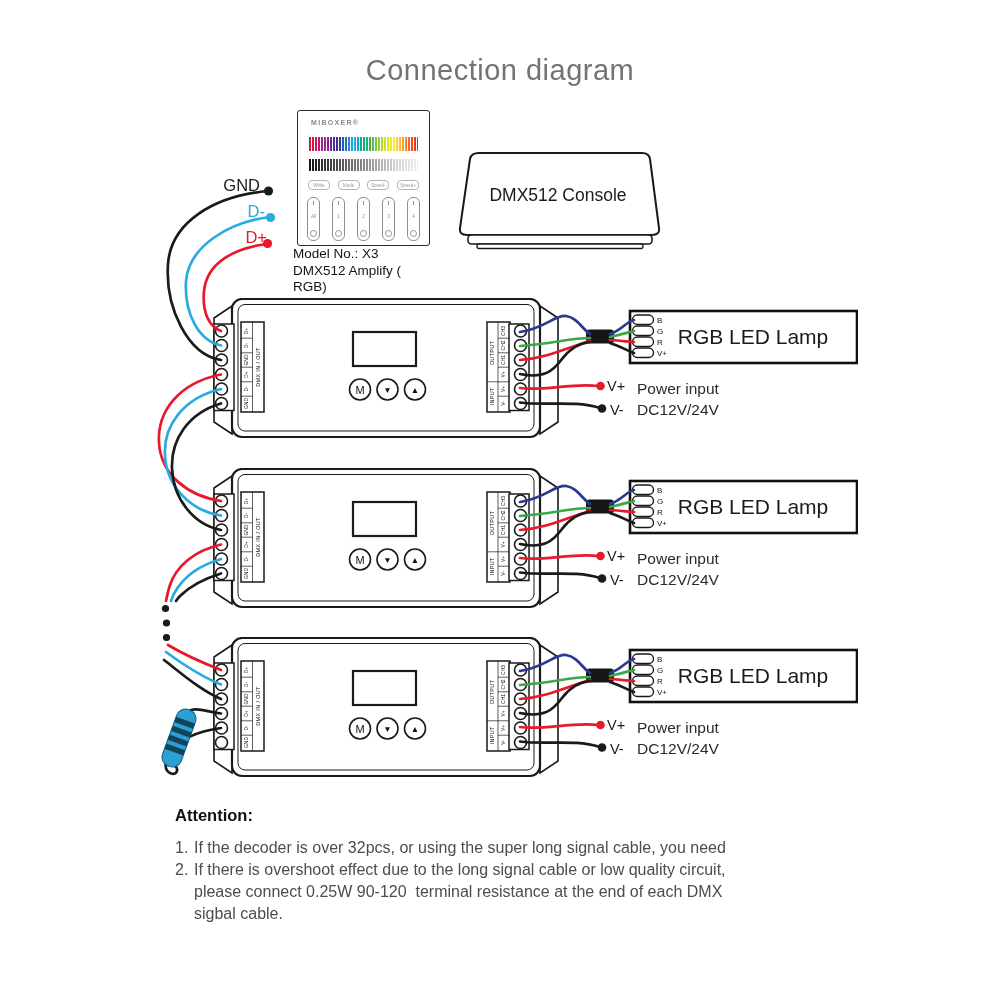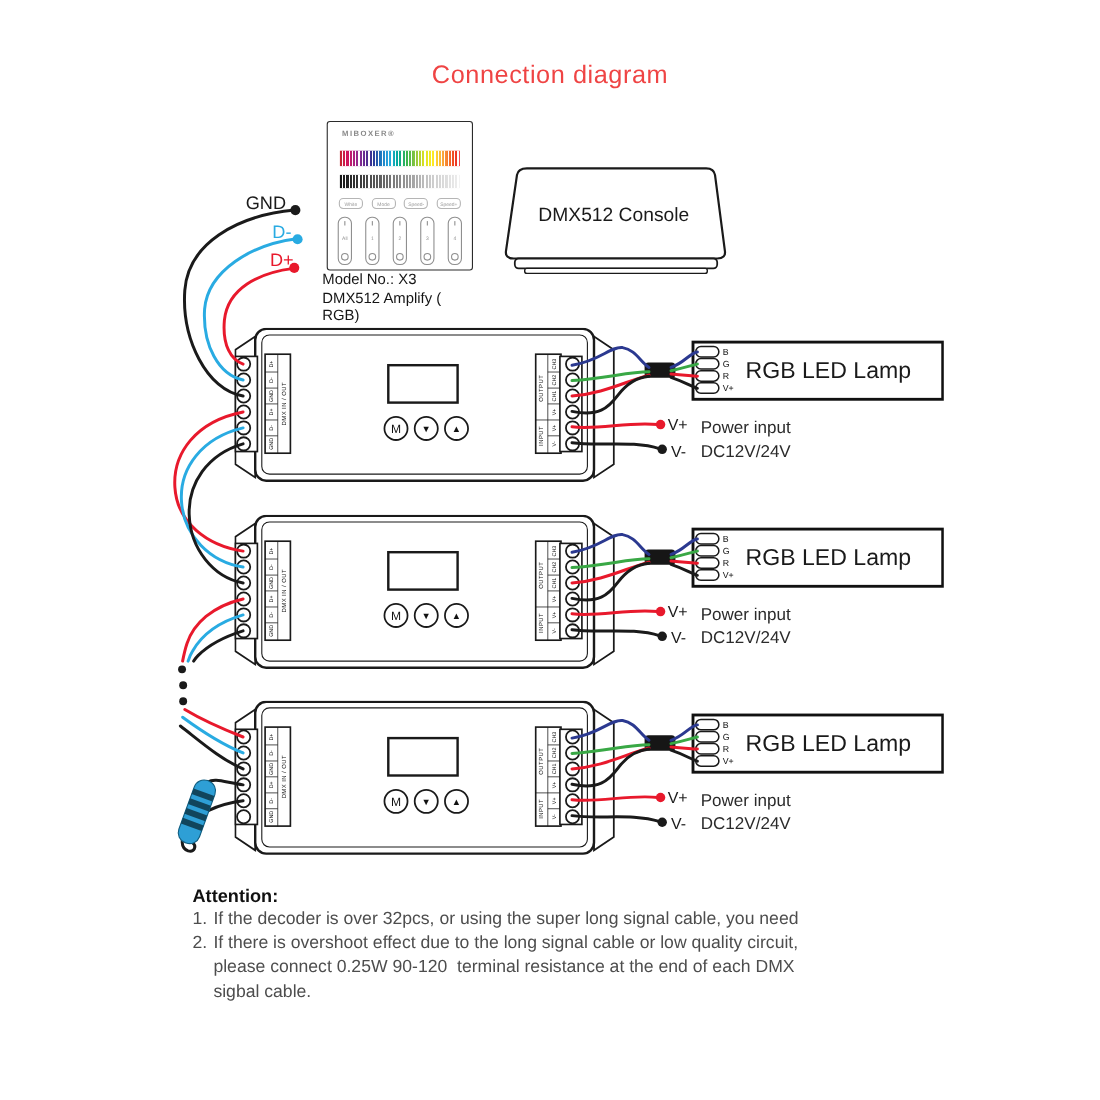--- a/index.html
+++ b/index.html
@@ -1,19 +1,19 @@
 <!DOCTYPE html>
 <html><head>
 <meta charset="utf-8">
 <style>
   html,body{margin:0;padding:0}
   body{width:1000px;height:1000px;background:#fff;position:relative;overflow:hidden;
        font-family:"Liberation Sans",sans-serif;color:#111}
   .abs{position:absolute}
-  .title{left:0;right:0;top:54px;text-align:center;font-size:23px;letter-spacing:.5px;color:#ef4444}
+  .title{left:0;right:0;top:54px;text-align:center;font-size:29px;letter-spacing:.5px;color:#737373}
 
   
   #remote{left:297px;top:110px;width:131px;height:134px;border:1.5px solid #2b2b2b;border-radius:3px;background:#fff}
   #remote .logo{position:absolute;left:13px;top:8px;font-size:7px;font-weight:bold;color:#8a8a8a;letter-spacing:1.3px}
   #remote .rainbow{position:absolute;left:11px;top:26px;width:109px;height:14px;
     background-image:repeating-linear-gradient(90deg,rgba(255,255,255,0) 0 1.9px,#fff 1.9px 3px),
     linear-gradient(90deg,#c1272d,#d4145a 6%,#93278f 15%,#2e3192 27%,#1b75bc 34%,#29abe2 41%,#00a99d 48%,#39b54a 56%,#8dc63f 63%,#d9e021 70%,#fcee21 77%,#fbb03b 85%,#f15a24 93%,#ed1c24)}
   #remote .graybar{position:absolute;left:11px;top:48px;width:109px;height:12px;
     background-image:repeating-linear-gradient(90deg,rgba(255,255,255,0) 0 1.9px,#fff 1.9px 3px),
     linear-gradient(90deg,#141414,#6e6e6e 40%,#c9c9c9 75%,#efefef)}
@@ -49,21 +49,21 @@
   .pad{fill:#fff;stroke:#1a1a1a;stroke-width:1.4}
   .padlab{font-size:8px;fill:#111}
   .lamptext{font-size:21px;fill:#1a1a1a}
   .vlab{font-size:14.5px;fill:#1a1a1a}
   .ptext{font-size:15.5px;fill:#2b2b2b}
   .consoletext{font-size:17.5px;fill:#1a1a1a}
   #wires path{fill:none;stroke-width:2.7;stroke-linecap:round}
 
   
   #attention{left:175px;top:806px;width:665px}
-  #attention .heading{font-weight:bold;font-size:16.5px;margin-bottom:0;color:#111}
+  #attention .heading{font-weight:bold;font-size:16.5px;margin-bottom:12px;color:#111}
   .att-item{display:flex;font-size:16px;line-height:22px;color:#4d4d4d}
   .att-item .num{width:19px;flex:none}
   .att-item .lines div{white-space:pre}
 </style>
 </head>
 <body>
 
 <div class="abs title">Connection diagram</div>
 
 <div class="abs" id="remote">

